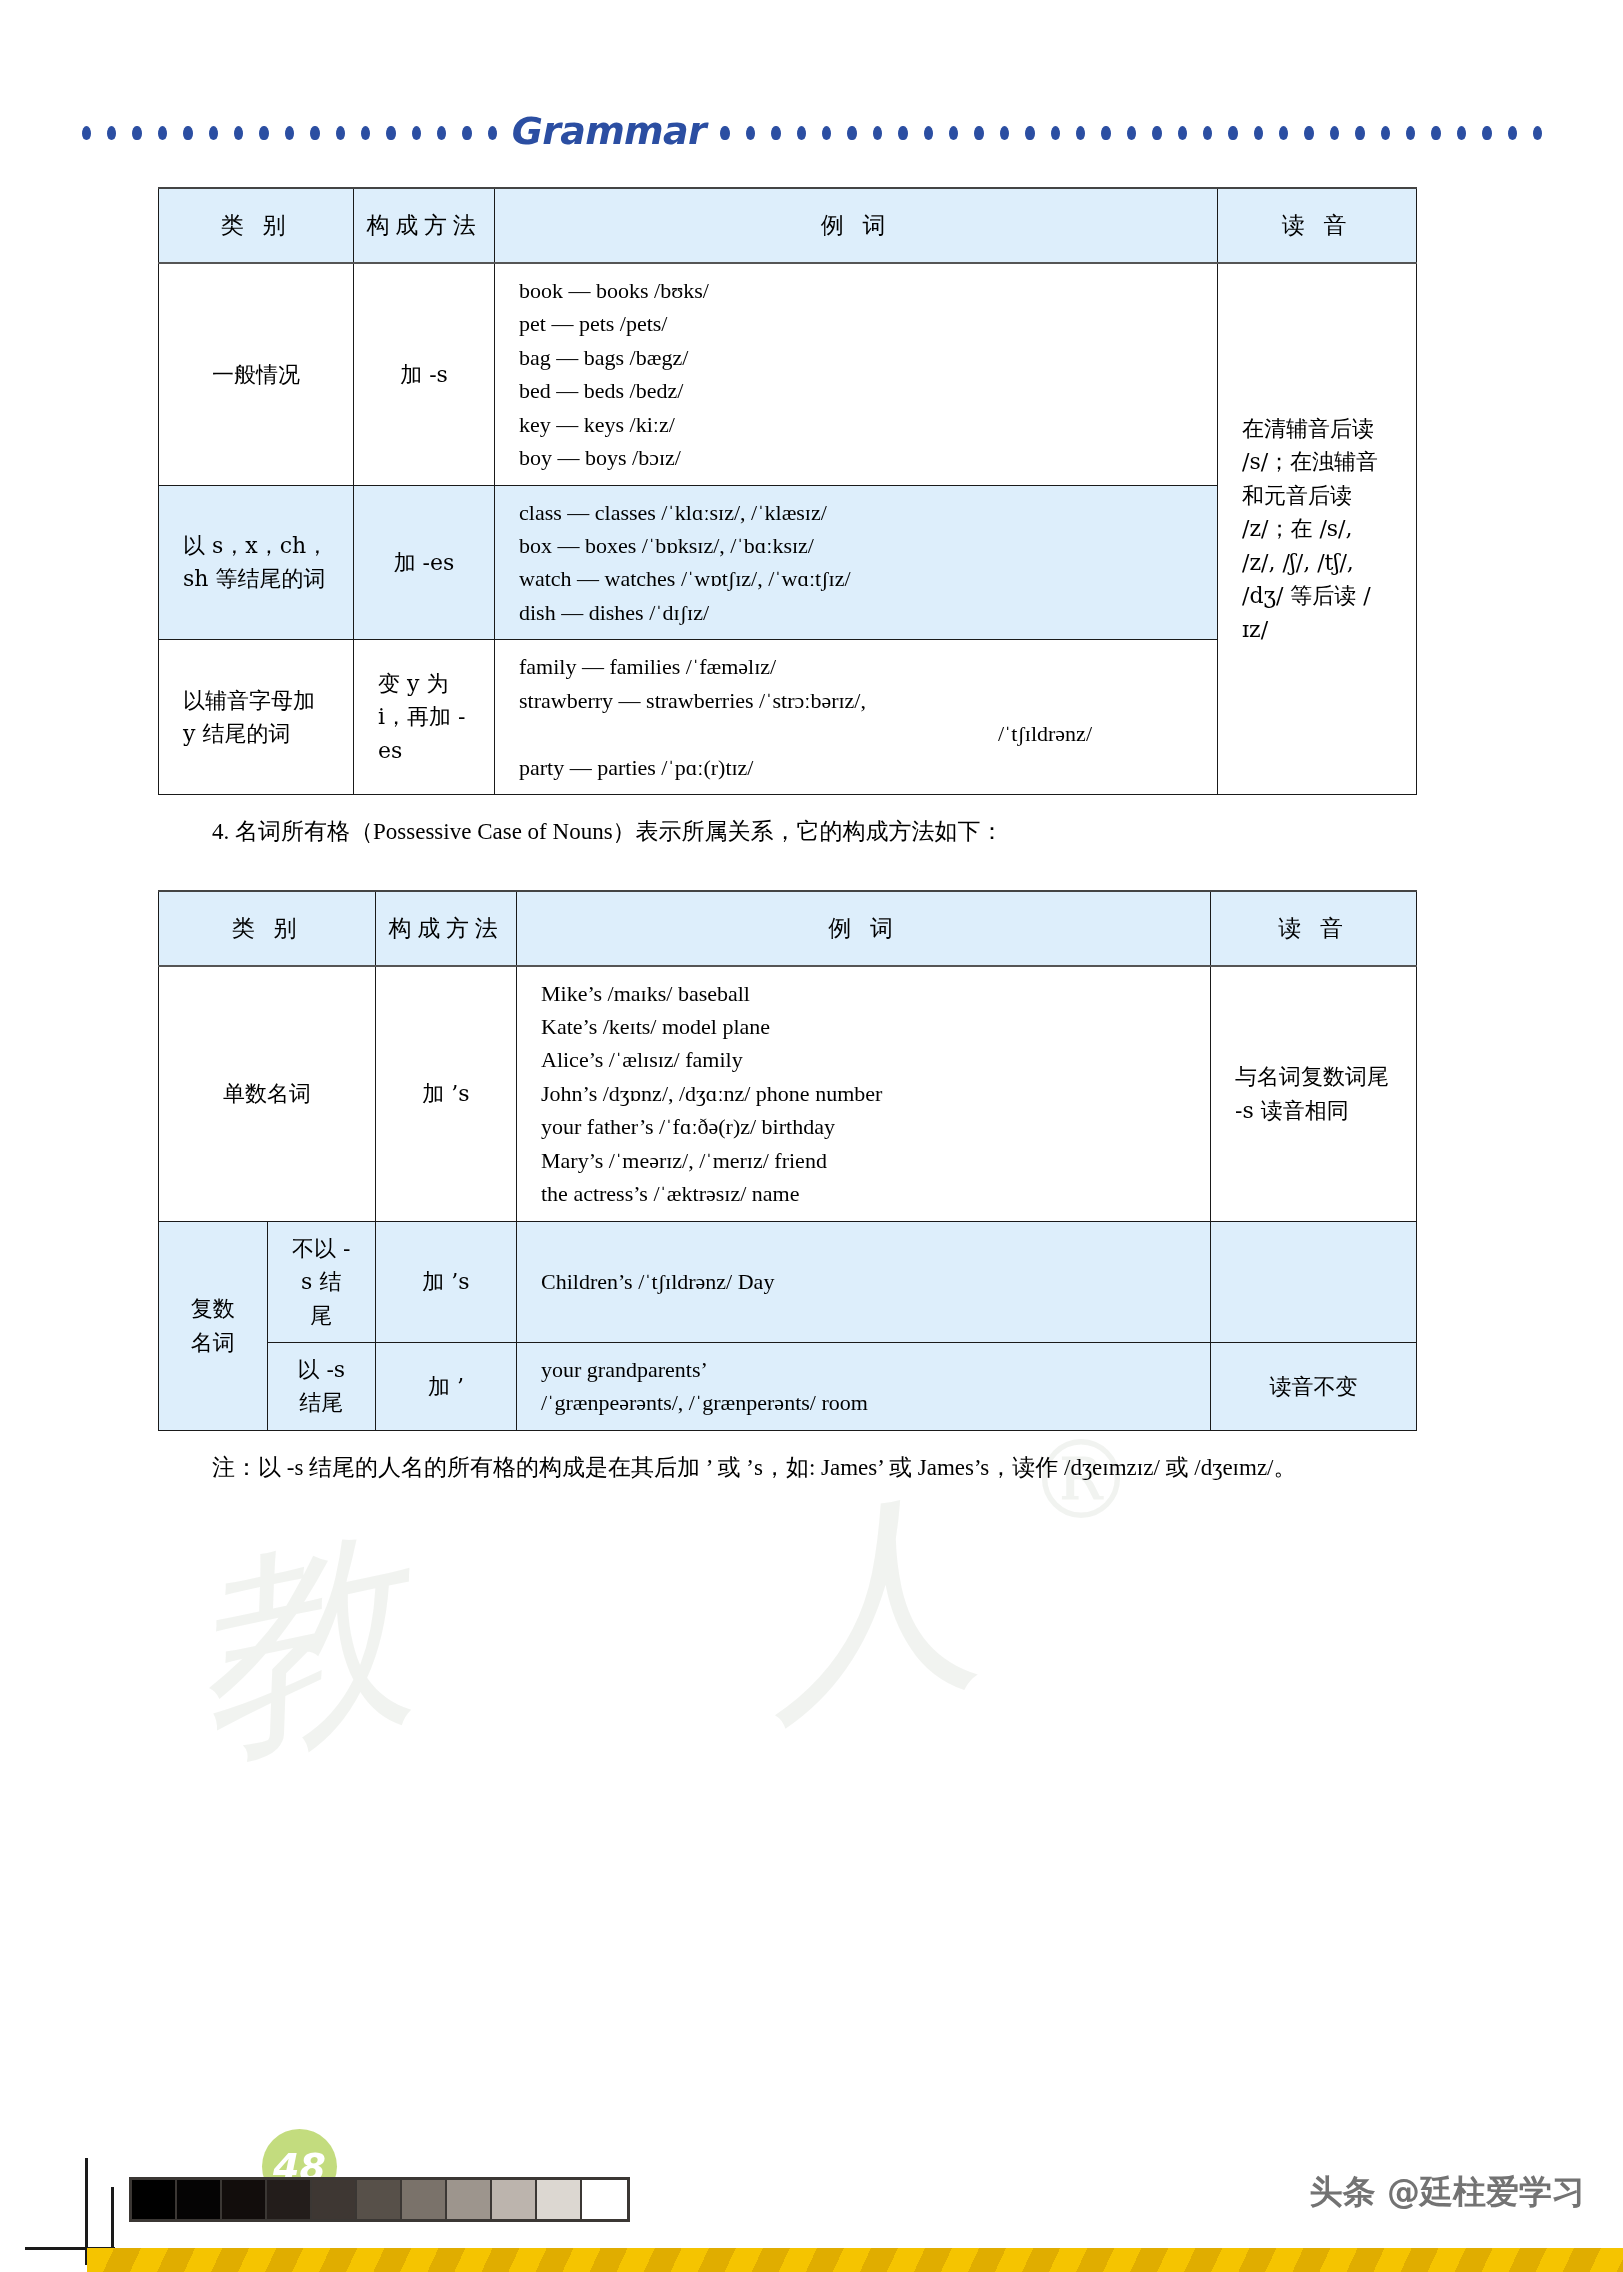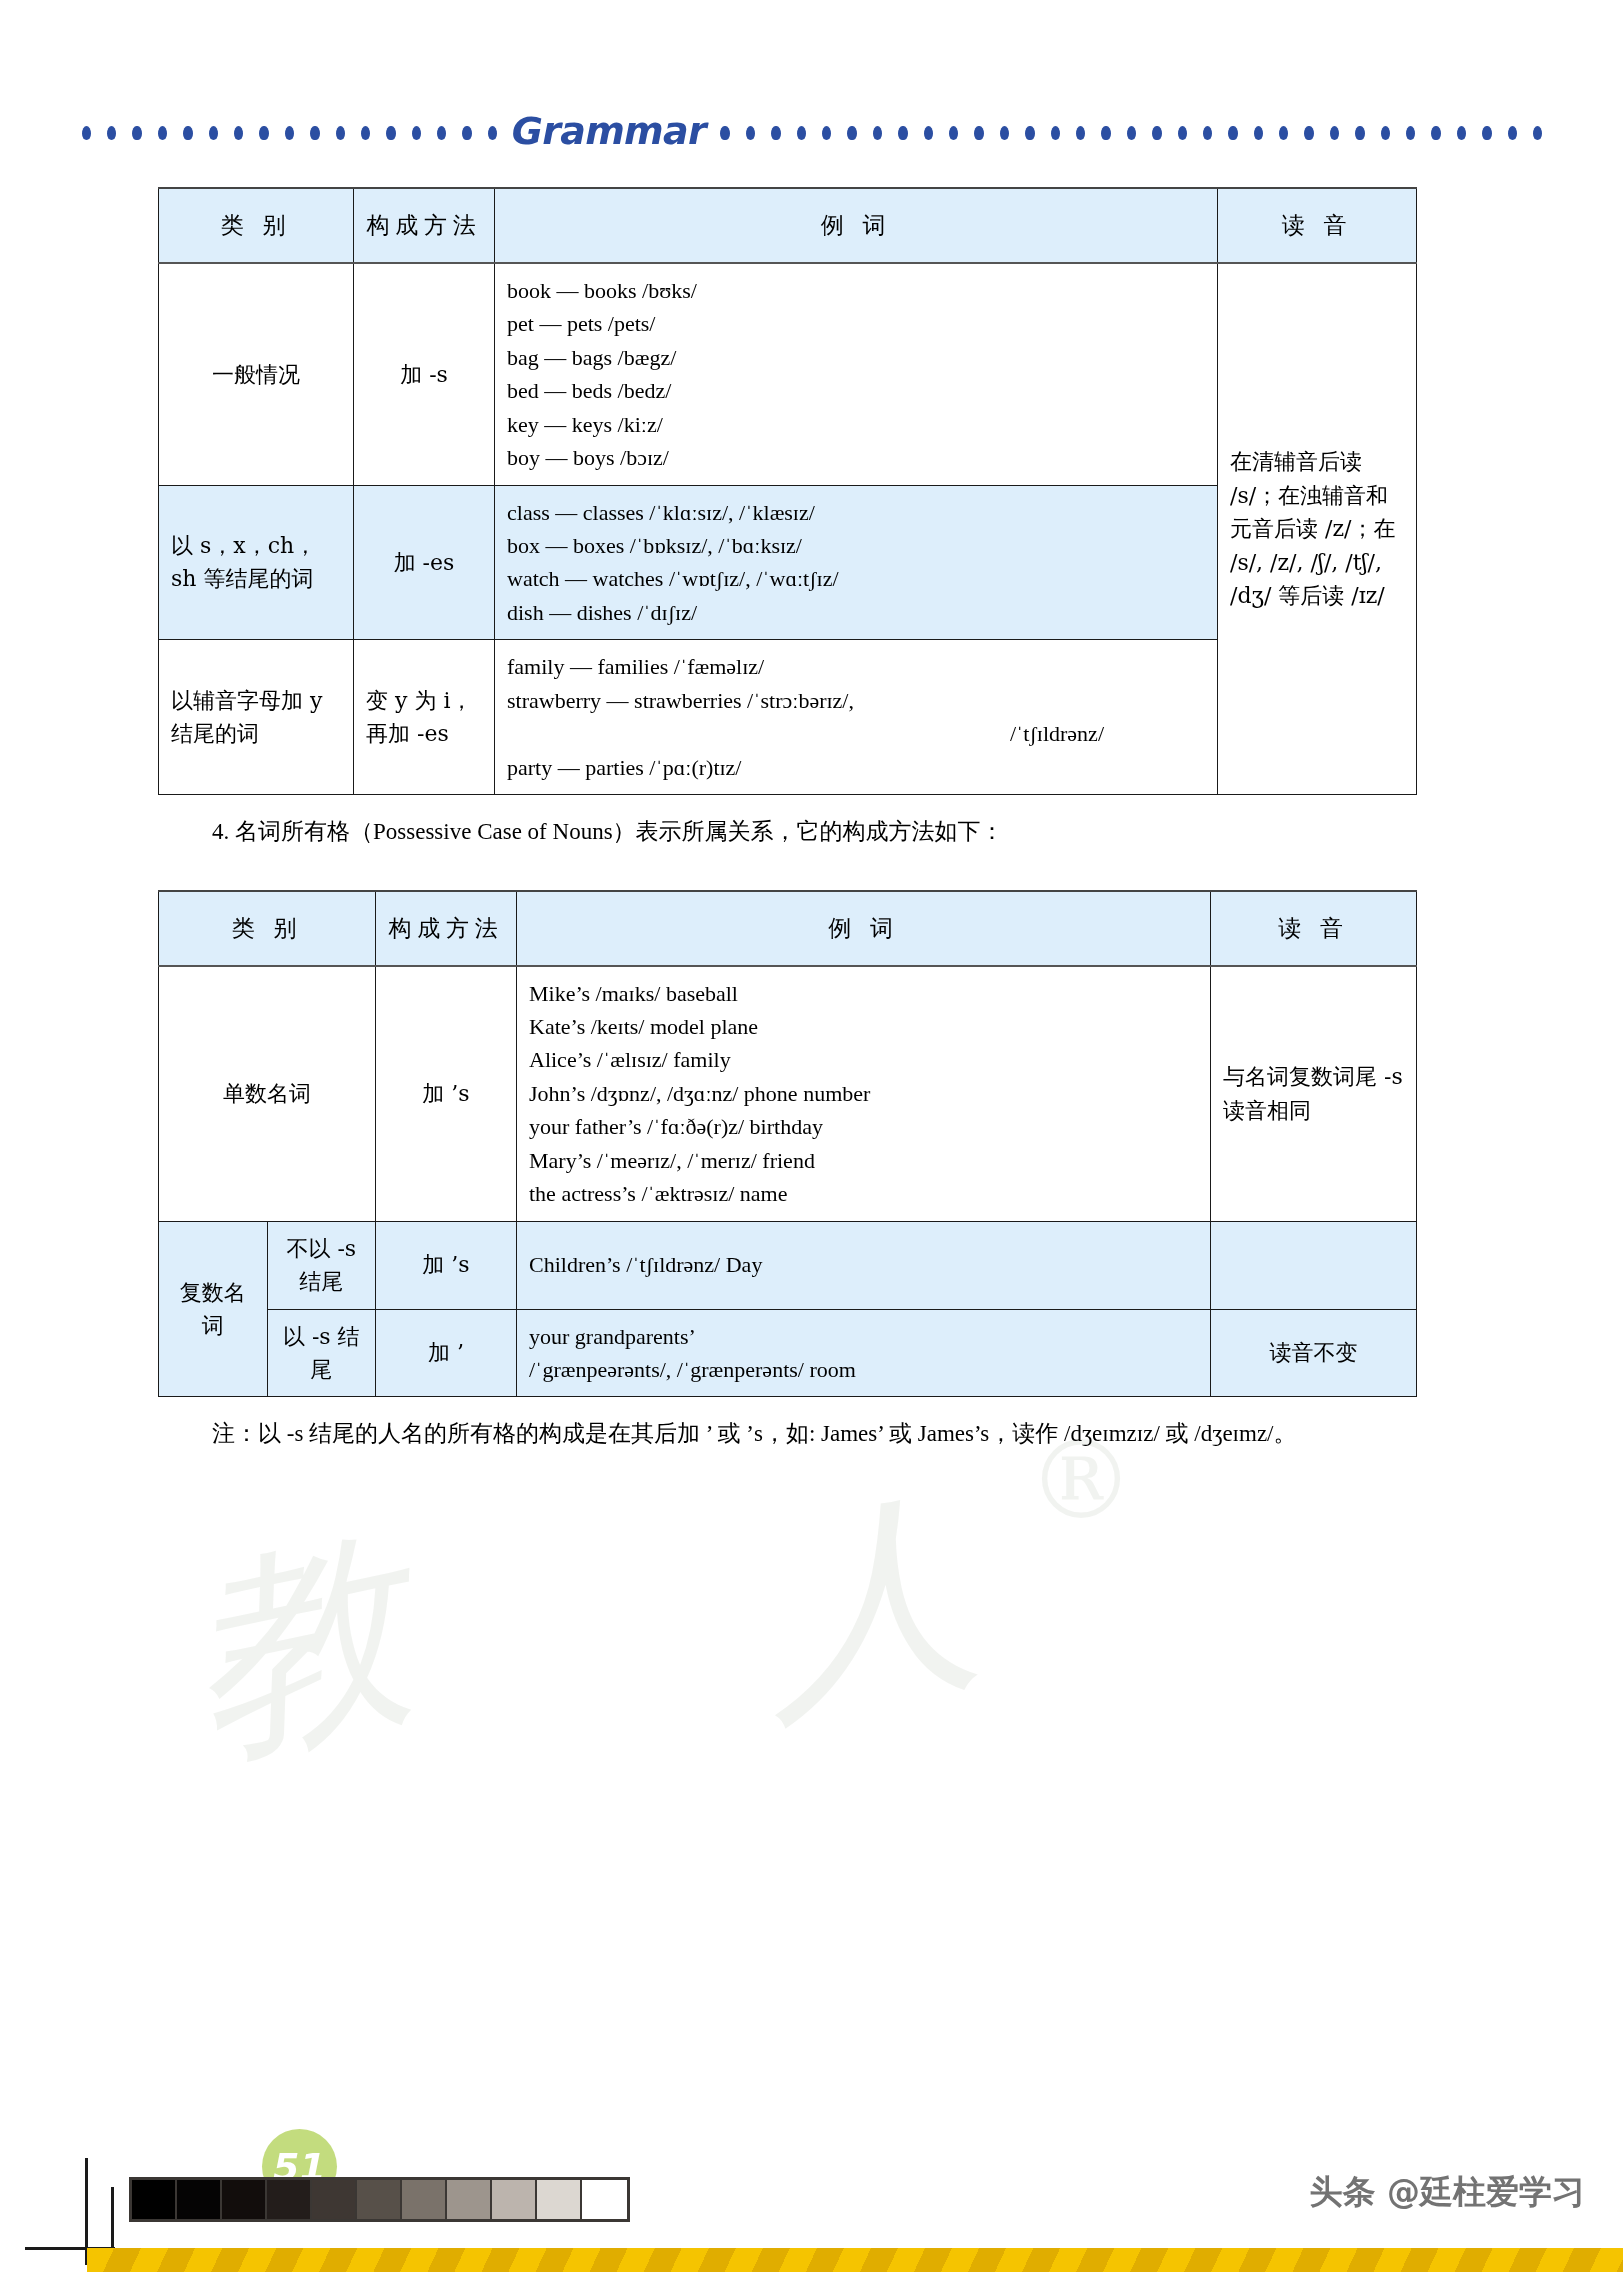--- a/index.html
+++ b/index.html
@@ -61,21 +61,21 @@
 
   
   table.grammar {
     border-collapse: collapse;
     width: 1259px;
     table-layout: fixed;
     font-size: 22px;
   }
   table.grammar td, table.grammar th {
     border: 1.4px solid #1a1a1a;
-    padding: 10px 12px;
+    padding: 10px 24px;
     vertical-align: middle;
     font-weight: normal;
     line-height: 1.52;
   }
   table.grammar thead th {
     background: #ddeefb;
     text-align: center;
     font-size: 23px;
     letter-spacing: 5.8px;
     padding: 19px 7.2px;
@@ -336,21 +336,21 @@
         </td>
         <td class="d5 cn ctr shade">读音不变</td>
       </tr>
     </tbody>
   </table>
 
   <p class="note gap-big">注：以 -s 结尾的人名的所有格的构成是在其后加 ’ 或 ’s，如: James’ 或 James’s，读作 /dʒeɪmzɪz/ 或 /dʒeɪmz/。</p>
 
 </div>
 
-<div class="page-badge">51</div>
+<div class="page-badge">48</div>
 
 <div class="gray-strip">
   <span style="background:#000000"></span>
   <span style="background:#050404"></span>
   <span style="background:#120d0c"></span>
   <span style="background:#231d1b"></span>
   <span style="background:#3e3733"></span>
   <span style="background:#575049"></span>
   <span style="background:#7a726a"></span>
   <span style="background:#9d958d"></span>

